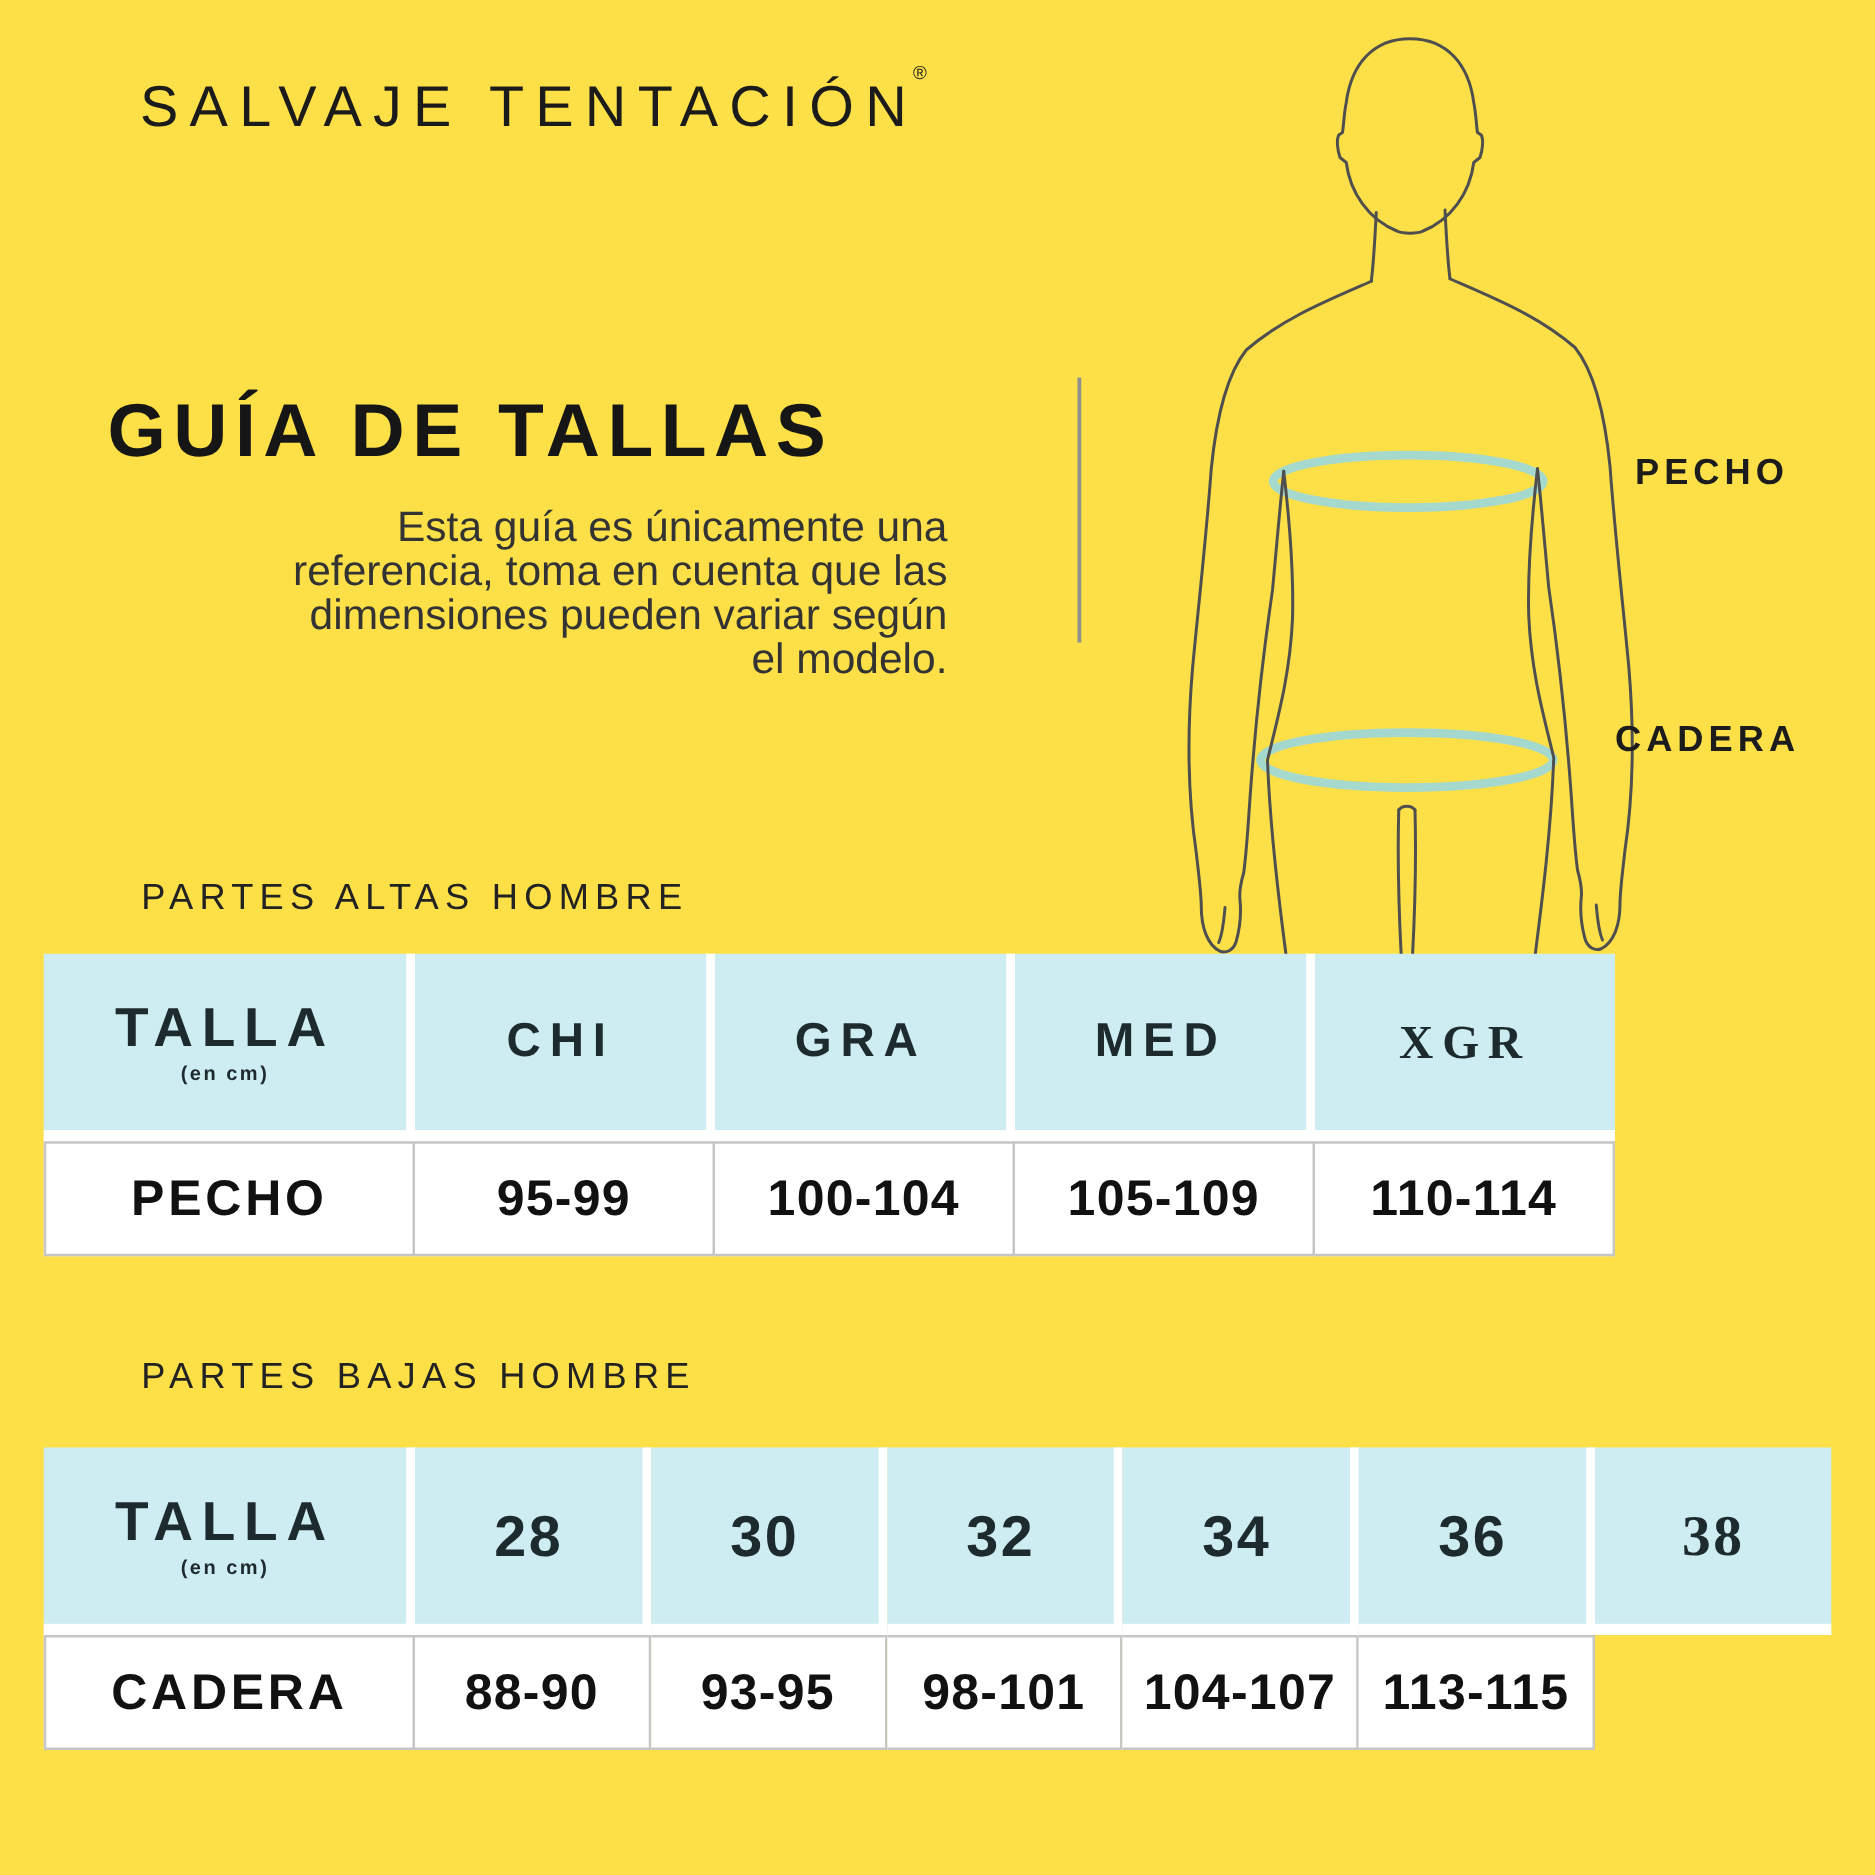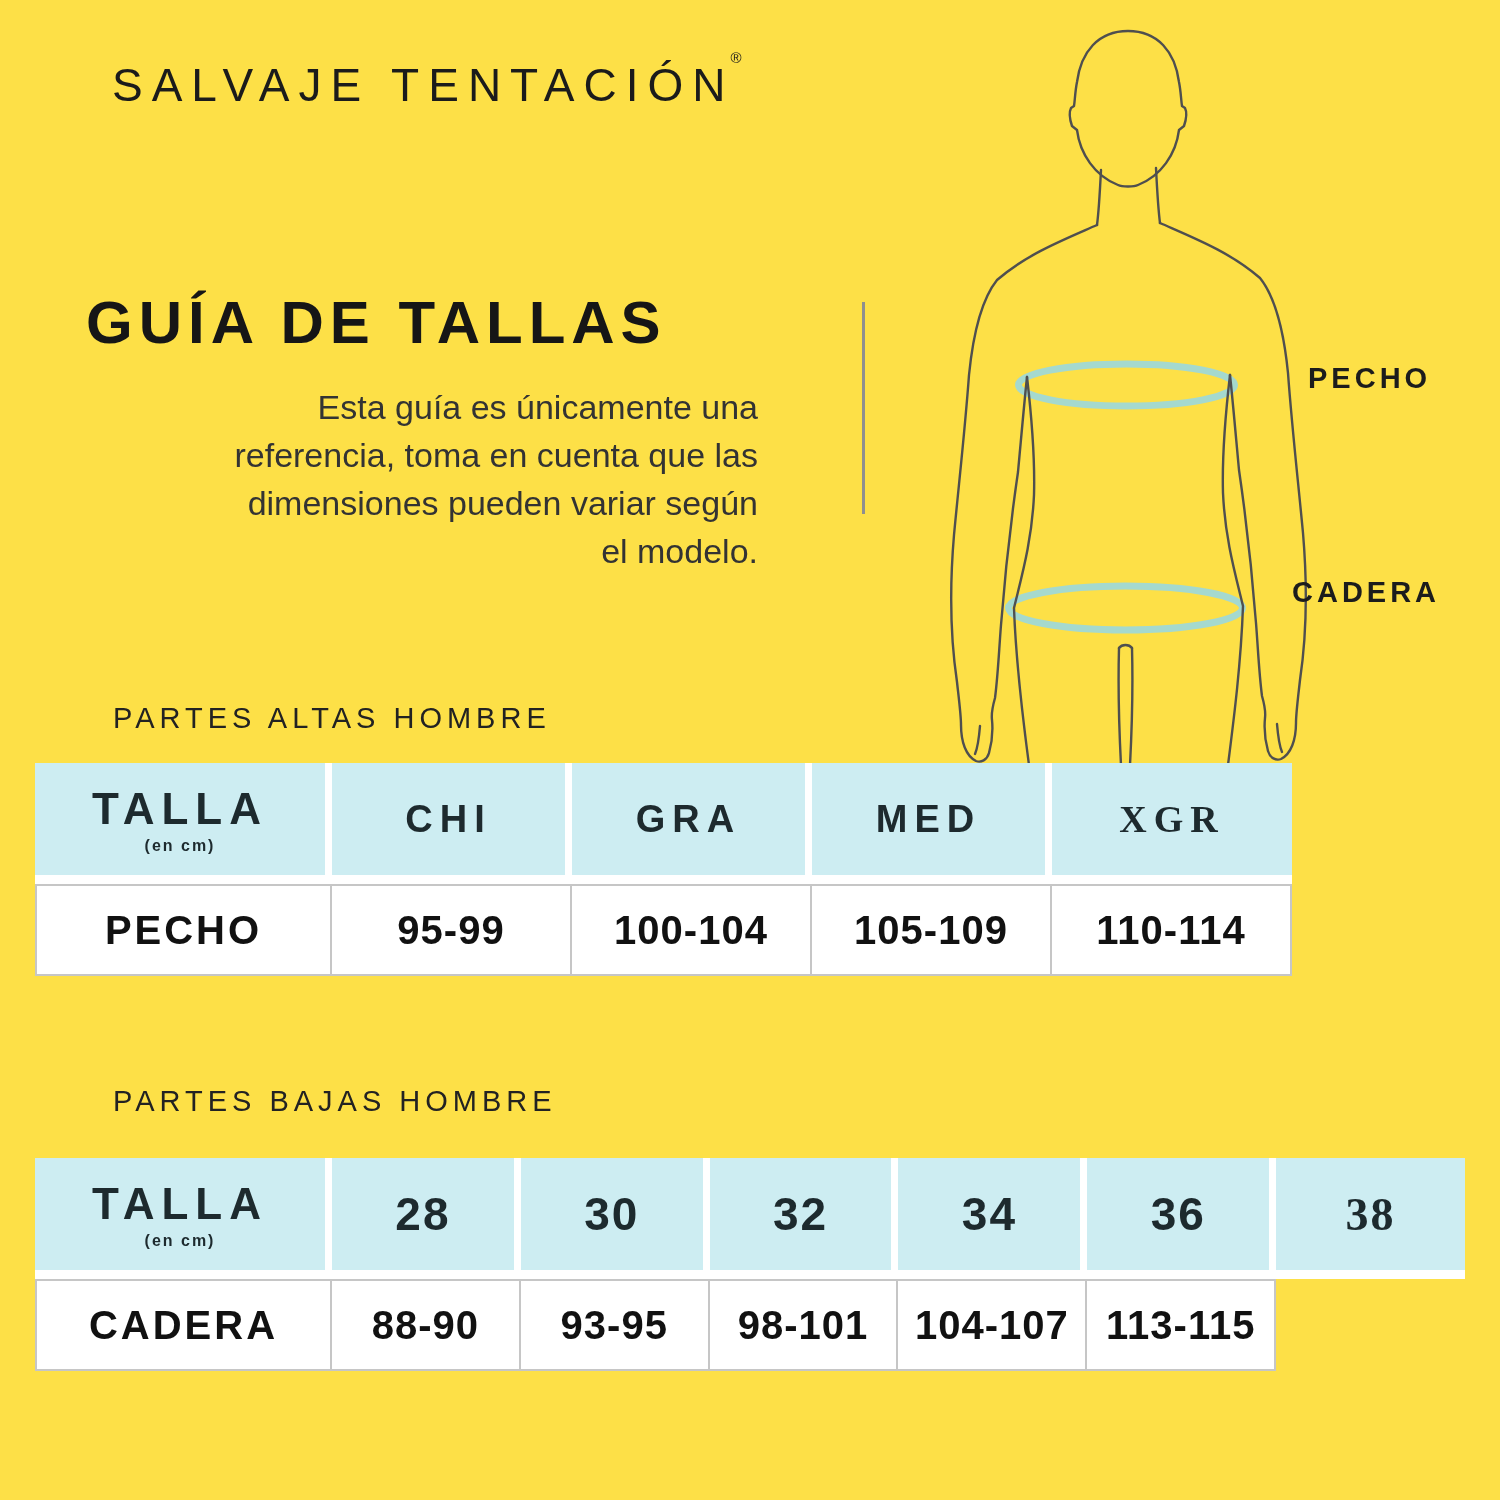--- a/index.html
+++ b/index.html
@@ -16,30 +16,30 @@
   
   .brand {
     position: absolute; left: 112px; top: 58px;
     font-size: 46px; font-weight: 400; letter-spacing: 9px;
     color: #1b1b1b; white-space: nowrap;
   }
   .brand sup { font-size: 15px; letter-spacing: 0; position: relative; top: -22px; left: -4px; }
 
   
   .title-block {
-    position: absolute; left: 86px; top: 288px; width: 672px;
+    position: absolute; left: 86px; top: 310px; width: 672px;
     text-align: right;
   }
   .guide-title {
     font-size: 60px; font-weight: 700; letter-spacing: 6px;
     color: #161616; white-space: nowrap; text-align: left;
     margin-bottom: 26px;
   }
   .guide-desc {
-    font-size: 34px; line-height: 48px; color: #333;
+    font-size: 34px; line-height: 35px; color: #333;
     white-space: pre-line;
   }
 
   .vdivider {
     position: absolute; left: 862px; top: 302px;
     width: 3px; height: 212px; background: #8f8f8f;
   }
 
   
   .figure-wrap { position: absolute; left: 935px; top: 20px; width: 400px; height: 745px; }
@@ -63,21 +63,21 @@
   
   .size-table { position: absolute; left: 35px; }
   .t-tops    { top: 763px; width: 1257px; }
   .t-bottoms { top: 1158px; width: 1430px; }
 
   .trow { display: grid; }
   .t-tops .trow    { grid-template-columns: 297px repeat(4, 1fr); }
   .t-bottoms .trow { grid-template-columns: 297px repeat(6, 1fr); }
 
   .th {
-    background: #cdedf2; height: 121px;
+    background: #cdedf2; height: 150px;
     display: flex; flex-direction: column; align-items: center; justify-content: center;
     border-right: 7px solid #fff;
     border-bottom: 9px solid #fff;
   }
   .trow .th:last-child { border-right: none; font-family: Liberation Serif, serif; }
   .talla { font-size: 44px; font-weight: 700; letter-spacing: 7px; color: #1d2a2e; }
   .encm  { font-size: 16px; font-weight: 700; letter-spacing: 2px; color: #1d2a2e; margin-top: 3px; }
   .col-head { font-size: 38px; font-weight: 700; letter-spacing: 7px; color: #1d2a2e; }
   .t-bottoms .col-head { font-size: 46px; letter-spacing: 2px; }
 

